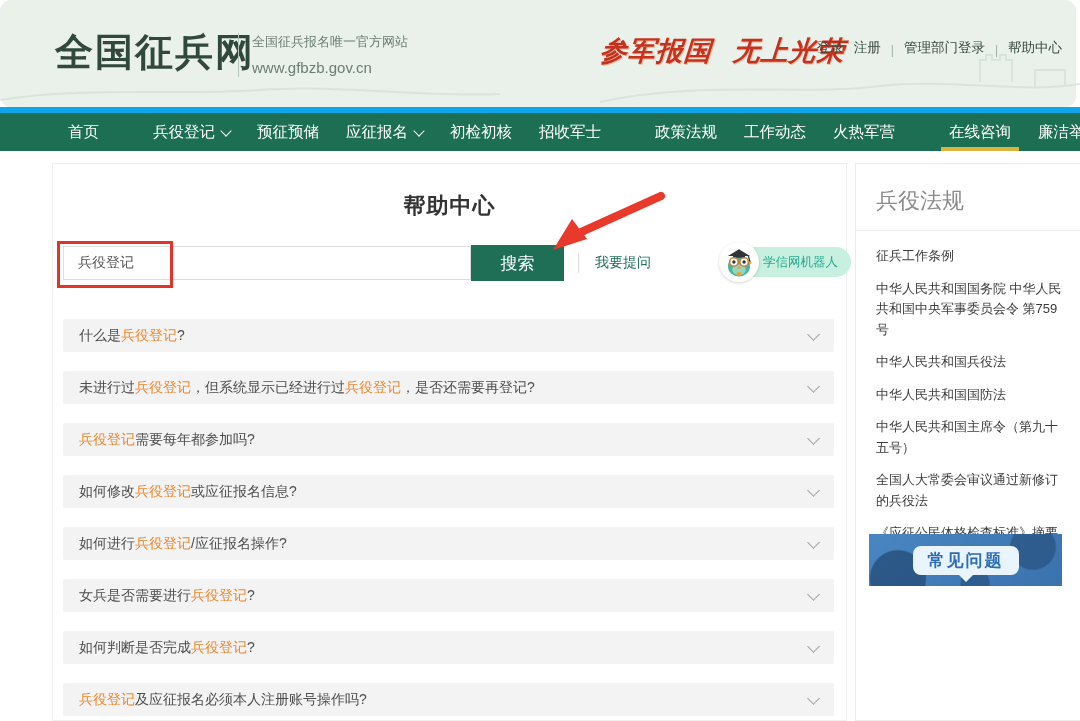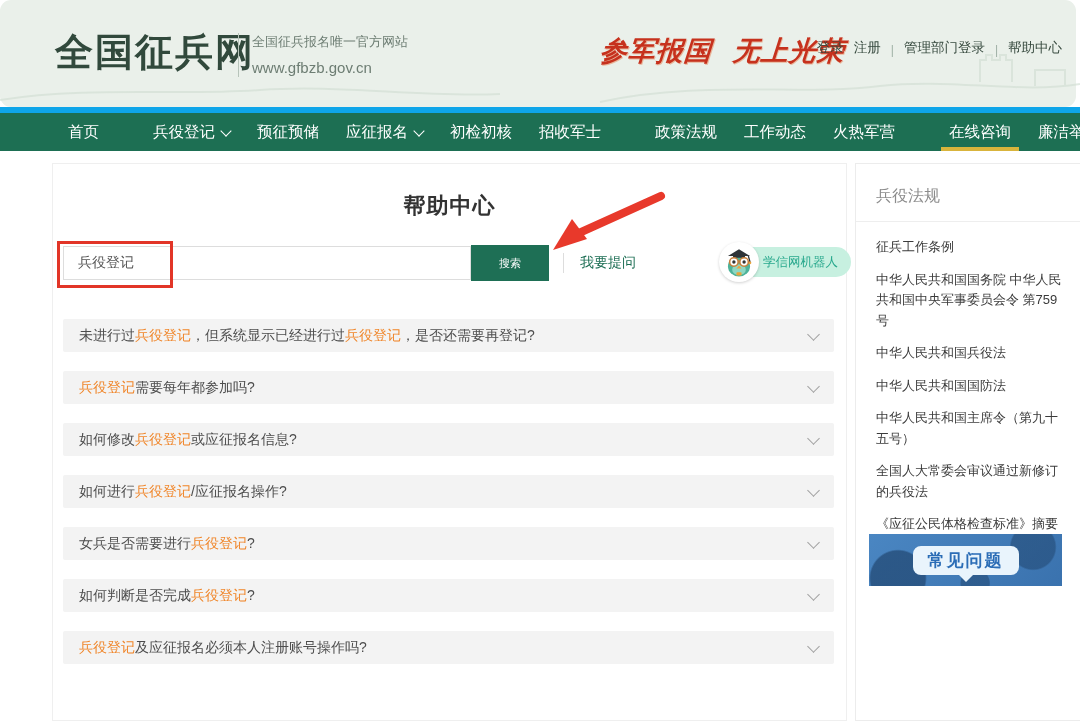--- a/index.html
+++ b/index.html
@@ -31,21 +31,21 @@
   .chev{width:7px;height:7px;border-right:1.6px solid #fff;border-bottom:1.6px solid #fff;
        transform:rotate(45deg);margin-bottom:3px;display:inline-block;}
   .nav-sep{width:1px;height:15px;background:rgba(255,255,255,.4);}
   
   .main-panel{position:absolute;left:52px;top:163px;width:795px;height:558px;background:#fff;
        border:1px solid #efefef;box-sizing:border-box;}
   .page-title{margin:27px 0 0 0;text-align:center;font-size:22px;color:#333;font-weight:600;letter-spacing:1px;}
   .search-row{position:absolute;left:10px;top:81px;display:flex;align-items:center;}
   .search-input{width:408px;height:34px;border:1px solid #ddd;box-sizing:border-box;padding:0 14px;
        font-size:14px;color:#555;outline:none;background:#fff;}
-  .search-btn{width:78px;height:36px;background:#1e6f55;color:#fff;font-size:11px;border:none;cursor:pointer;}
+  .search-btn{width:93px;height:36px;background:#1e6f55;color:#fff;font-size:17px;border:none;cursor:pointer;}
   .ask-sep{width:1px;height:20px;background:#ddd;margin:0 16px 0 14px;}
   .ask-link{color:#1e6f55;font-size:14px;cursor:pointer;white-space:nowrap;}
   .robot-badge{position:absolute;left:668px;top:83px;height:30px;background:#c7f0e0;border-radius:16px;
        display:flex;align-items:center;padding:0 13px 0 42px;cursor:pointer;}
   .robot-badge .lbl{color:#2aa98e;font-size:12.5px;white-space:nowrap;}
   .owl{position:absolute;left:-2px;top:-5px;width:40px;height:40px;border-radius:50%;background:#fff;
        box-shadow:0 1px 3px rgba(0,0,0,.18);display:flex;align-items:center;justify-content:center;}
   .red-box{position:absolute;left:4px;top:77px;width:110px;height:41px;border:3px solid #e23527;
        z-index:5;pointer-events:none;}
   .arrow-svg{position:absolute;left:496px;top:26px;z-index:6;pointer-events:none;}
@@ -53,21 +53,21 @@
   .faq-list{position:absolute;left:10px;top:155px;width:771px;}
   .faq-row{height:33px;background:#f3f3f3;border-radius:2px;margin-bottom:19px;display:flex;
        align-items:center;padding:0 16px;font-size:14px;color:#4d4d4d;position:relative;cursor:pointer;
        box-sizing:border-box;}
   .faq-row .hl{color:#f0862a;}
   .faq-chev{position:absolute;right:16px;top:11px;width:8px;height:8px;
        border-right:1.5px solid #9f9f9f;border-bottom:1.5px solid #9f9f9f;transform:rotate(45deg);}
   
   .sidebar{position:absolute;left:855px;top:163px;width:226px;height:558px;background:#fff;
        border:1px solid #ececec;box-sizing:border-box;}
-  .side-title{margin:22px 0 8px 20px;font-size:16px;color:#8c8c8c;}
+  .side-title{margin:22px 0 8px 20px;font-size:22px;color:#8c8c8c;}
   .side-divider{margin-top:14px;border-bottom:1px solid #eee;}
   .side-links{margin:15px 10px 0 20px;}
   .side-link{font-size:13px;color:#3b3b3b;line-height:1.58;margin-bottom:12px;cursor:pointer;}
   .banner{position:absolute;left:13px;top:370px;width:193px;height:52px;display:flex;align-items:center;
        justify-content:center;cursor:pointer;
        background:
          radial-gradient(circle at 15% 85%, rgba(35,74,117,.75) 16%, transparent 17%),
          radial-gradient(circle at 85% 25%, rgba(35,74,117,.6) 13%, transparent 14%),
          radial-gradient(circle at 55% 95%, rgba(35,74,117,.6) 12%, transparent 13%),
          linear-gradient(135deg,#4a86c2,#3a72ae);}
@@ -182,20 +182,24 @@
     </div>
 
     <div class="red-box"></div>
     <svg class="arrow-svg" width="124" height="66" viewBox="0 0 124 66" xmlns="http://www.w3.org/2000/svg">
       <line x1="112" y1="6" x2="30" y2="43" stroke="#e8392b" stroke-width="8" stroke-linecap="round"></line>
       <polygon points="4,60 38,49 23,29" fill="#e8392b"></polygon>
     </svg>
 
     <div class="faq-list">
         <div class="faq-row">
+          <span><span>什么是</span><span class="hl">兵役登记</span><span>?</span></span>
+          <i class="faq-chev"></i>
+        </div>
+        <div class="faq-row">
           <span><span>未进行过</span><span class="hl">兵役登记</span><span>，但系统显示已经进行过</span><span class="hl">兵役登记</span><span>，是否还需要再登记?</span></span>
           <i class="faq-chev"></i>
         </div>
         <div class="faq-row">
           <span><span class="hl">兵役登记</span><span>需要每年都参加吗?</span></span>
           <i class="faq-chev"></i>
         </div>
         <div class="faq-row">
           <span><span>如何修改</span><span class="hl">兵役登记</span><span>或应征报名信息?</span></span>
           <i class="faq-chev"></i>

